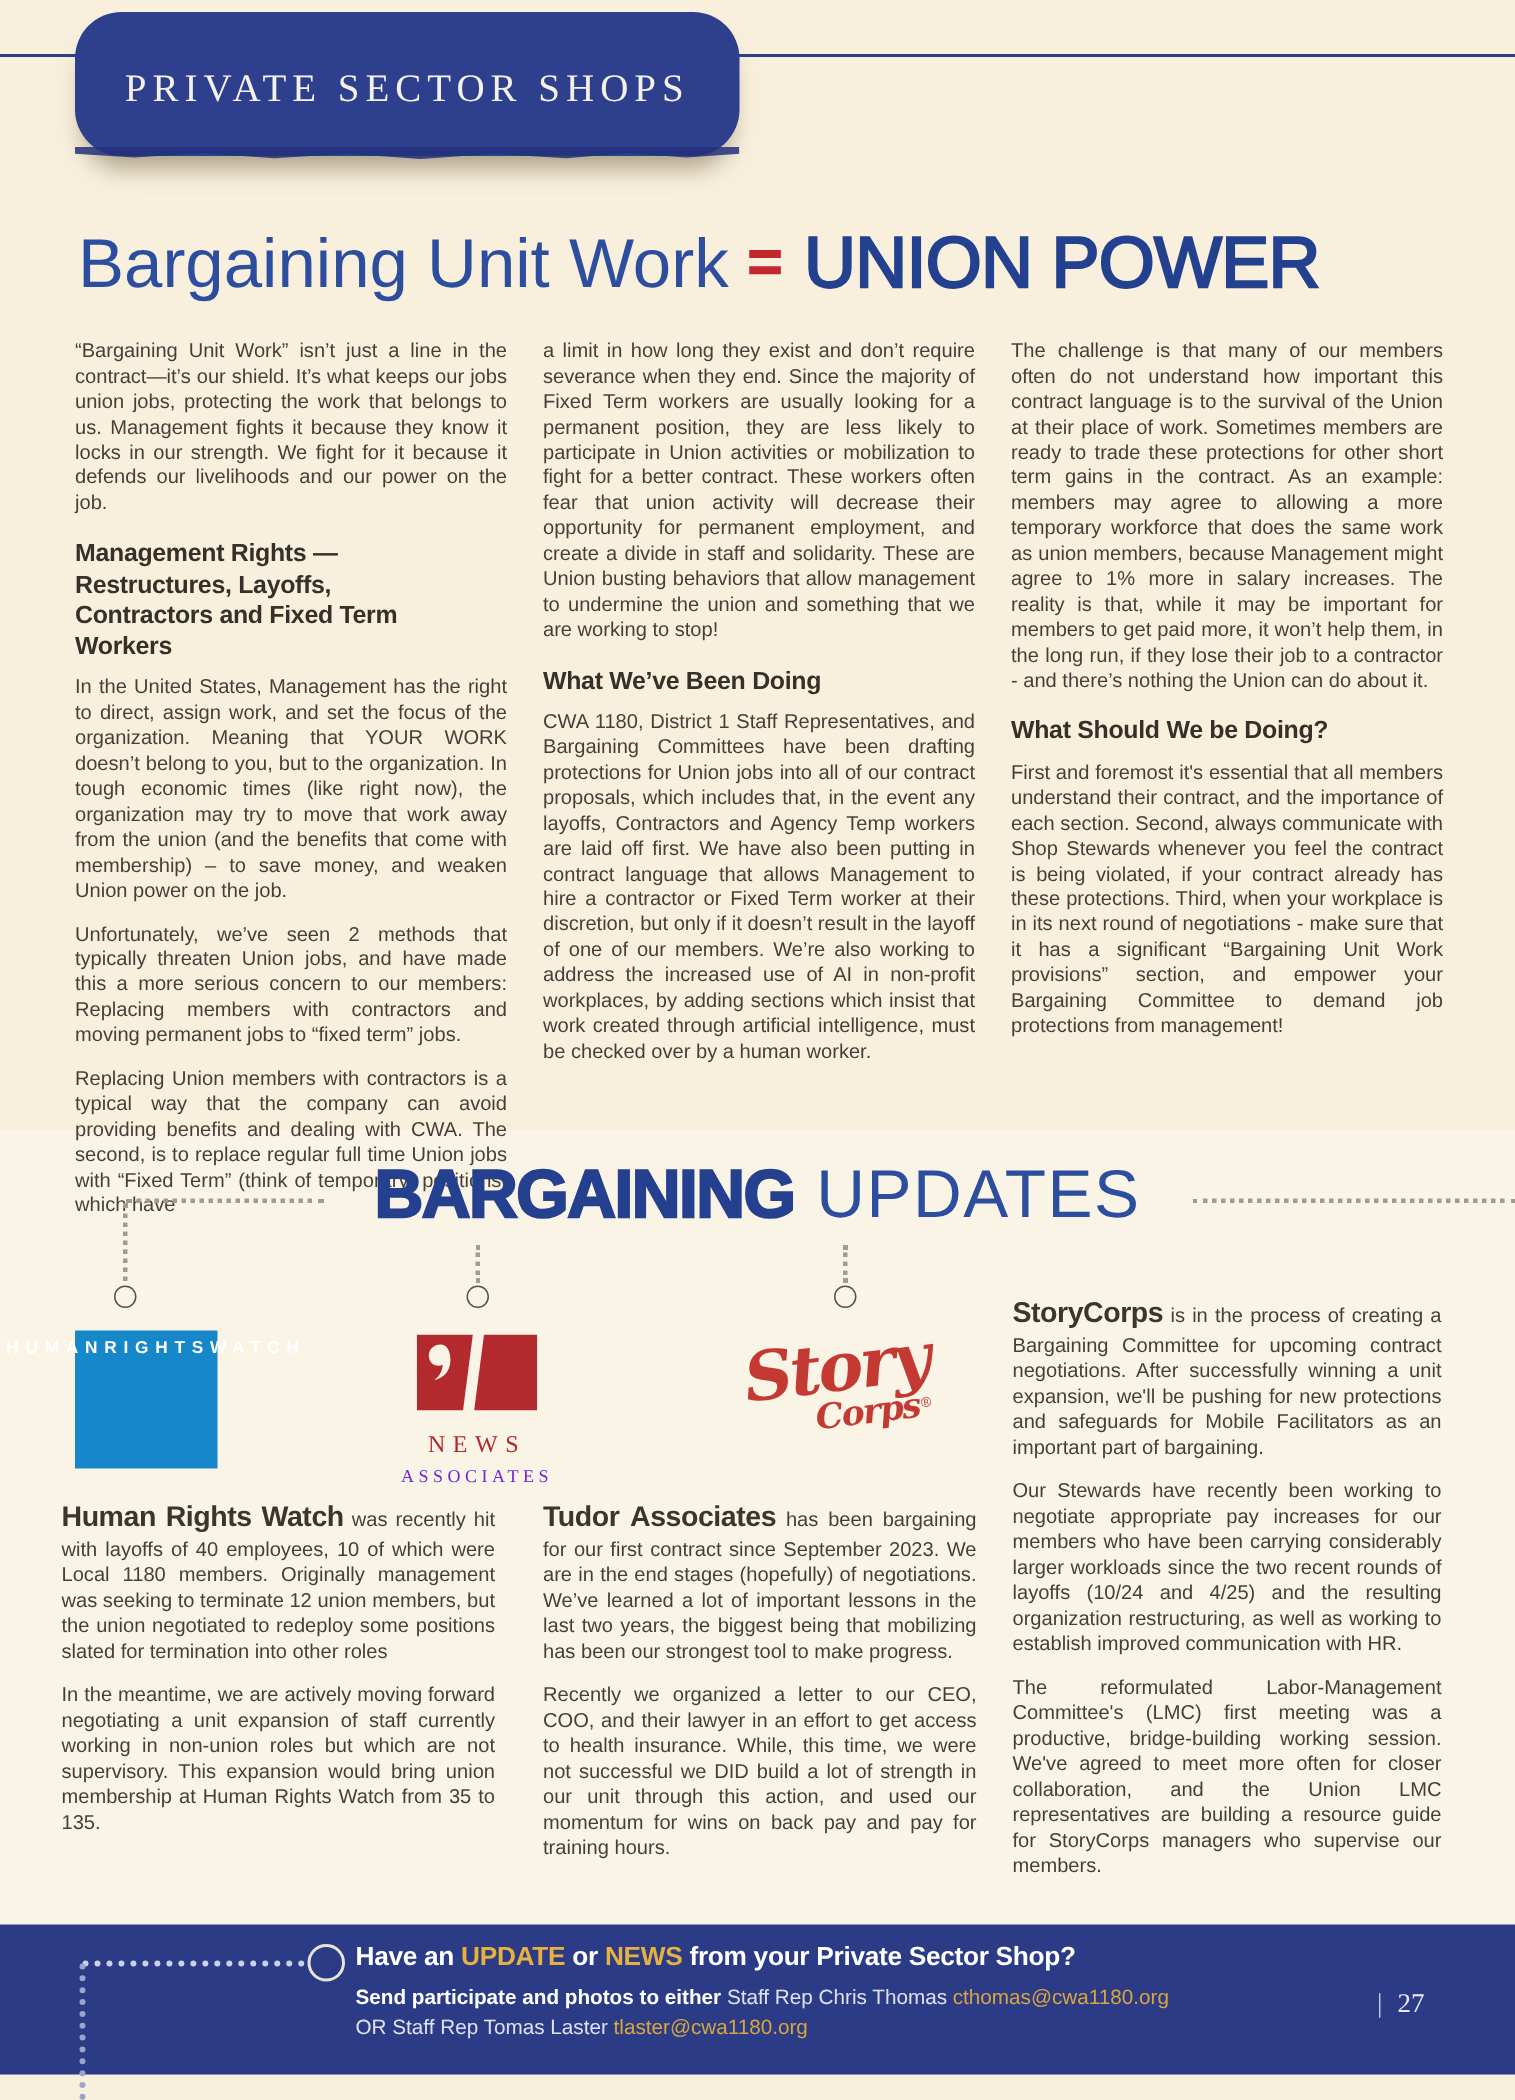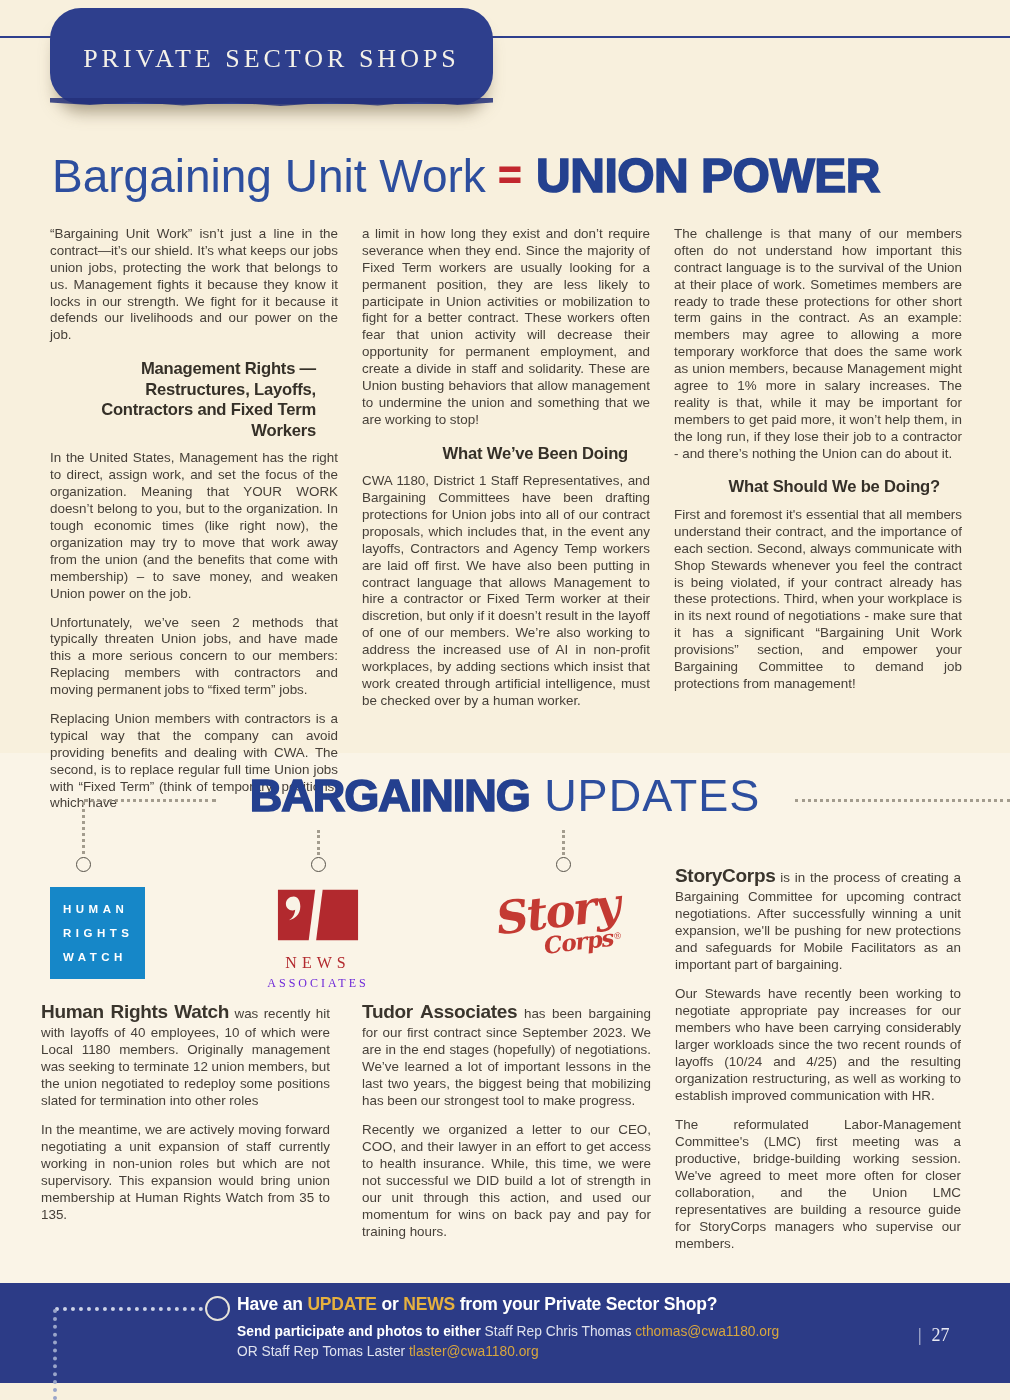--- a/index.html
+++ b/index.html
@@ -27,46 +27,46 @@
   .banner-tear{
     position:absolute;left:0;bottom:-4px;width:100%;height:10px;background:#23307a;
     clip-path:polygon(0 0,100% 0,100% 45%,92% 70%,83% 40%,74% 75%,63% 45%,52% 80%,41% 45%,30% 75%,19% 40%,9% 70%,0 45%);
     opacity:.85;
   }
 
   
   .main-title{position:absolute;left:52px;top:148px;white-space:nowrap;}
   .mt-light{font-size:46px;color:#2d4e9e;letter-spacing:0px;}
   .mt-eq{font-size:40px;font-weight:bold;color:#c2272e;margin:0 10px 0 8px;position:relative;top:-3px;-webkit-text-stroke:1px #c2272e;}
-  .mt-heavy{font-size:48px;font-weight:bold;color:#24418f;letter-spacing:-.5px;text-align:right;-webkit-text-stroke:1.6px #24418f;}
+  .mt-heavy{font-size:48px;font-weight:normal;color:#24418f;letter-spacing:-.5px;text-align:right;-webkit-text-stroke:1.6px #24418f;}
 
   
   .article{position:absolute;left:50px;top:226px;width:912px;display:flex;gap:24px;}
   .col{width:288px;}
   .col p{
     margin:0 0 12px 0;font-size:13.4px;line-height:1.26;color:#453f38;
     text-align:justify;text-align-last:left;
   }
   .col h2{
     margin:15px 0 9px 0;font-size:16.6px;line-height:1.24;color:#353028;
-    letter-spacing:-.2px;max-width:266px;text-align:right;
+    letter-spacing:-.2px;max-width:266px;
   }
 
   
   .upd-heading{position:absolute;left:0;top:770px;width:1010px;text-align:center;white-space:nowrap;}
   .uh-bold{font-size:45px;font-weight:bold;color:#24408f;-webkit-text-stroke:1.6px #24408f;letter-spacing:-1px;}
   .uh-light{font-size:45px;color:#2d4e9e;letter-spacing:1px;margin-left:10px;}
   .dot-h{position:absolute;border-top:3px dotted #a39c8e;height:0;}
   .dot-v{position:absolute;border-left:3px dotted #a39c8e;width:0;}
   .node-circle{position:absolute;width:13px;height:13px;border:1.5px solid #57534a;border-radius:50%;background:transparent;}
 
   
   .hrw-logo{
     position:absolute;left:50px;top:887px;width:95px;height:92px;background:#1687c8;
-    display:flex;flex-direction:column;justify-content:center;padding-left:13px;box-sizing:border-box;
+    display:flex;flex-direction:row;justify-content:center;padding-left:13px;box-sizing:border-box;
   }
   .hrw-line{color:#fff;font-weight:bold;font-size:11.5px;letter-spacing:4.5px;line-height:24px;}
   .tutor-logo{position:absolute;left:243px;top:888px;width:150px;text-align:center;}
   .tutor-text1{font-family:"Liberation Serif",serif;color:#b2292e;font-size:16px;letter-spacing:5px;margin-top:8px;}
   .tutor-text2{font-family:Liberation Serif, serif;color:#6d28d9;font-size:12px;letter-spacing:3px;margin-top:4px;}
   .sc-logo{position:absolute;left:497px;top:884px;width:140px;transform:rotate(-7deg);}
   .sc-story{font-family:"DejaVu Serif",serif;font-style:italic;font-weight:bold;font-size:45px;color:#c43a33;letter-spacing:-2px;}
   .sc-corps{font-family:"DejaVu Serif",serif;font-style:italic;font-weight:bold;font-size:23px;color:#c43a33;display:inline-block;margin-left:44px;margin-top:-12px;letter-spacing:-1px;}
   .sc-reg{font-family:"DejaVu Serif",serif;font-size:9px;color:#c43a33;vertical-align:super;}
 

